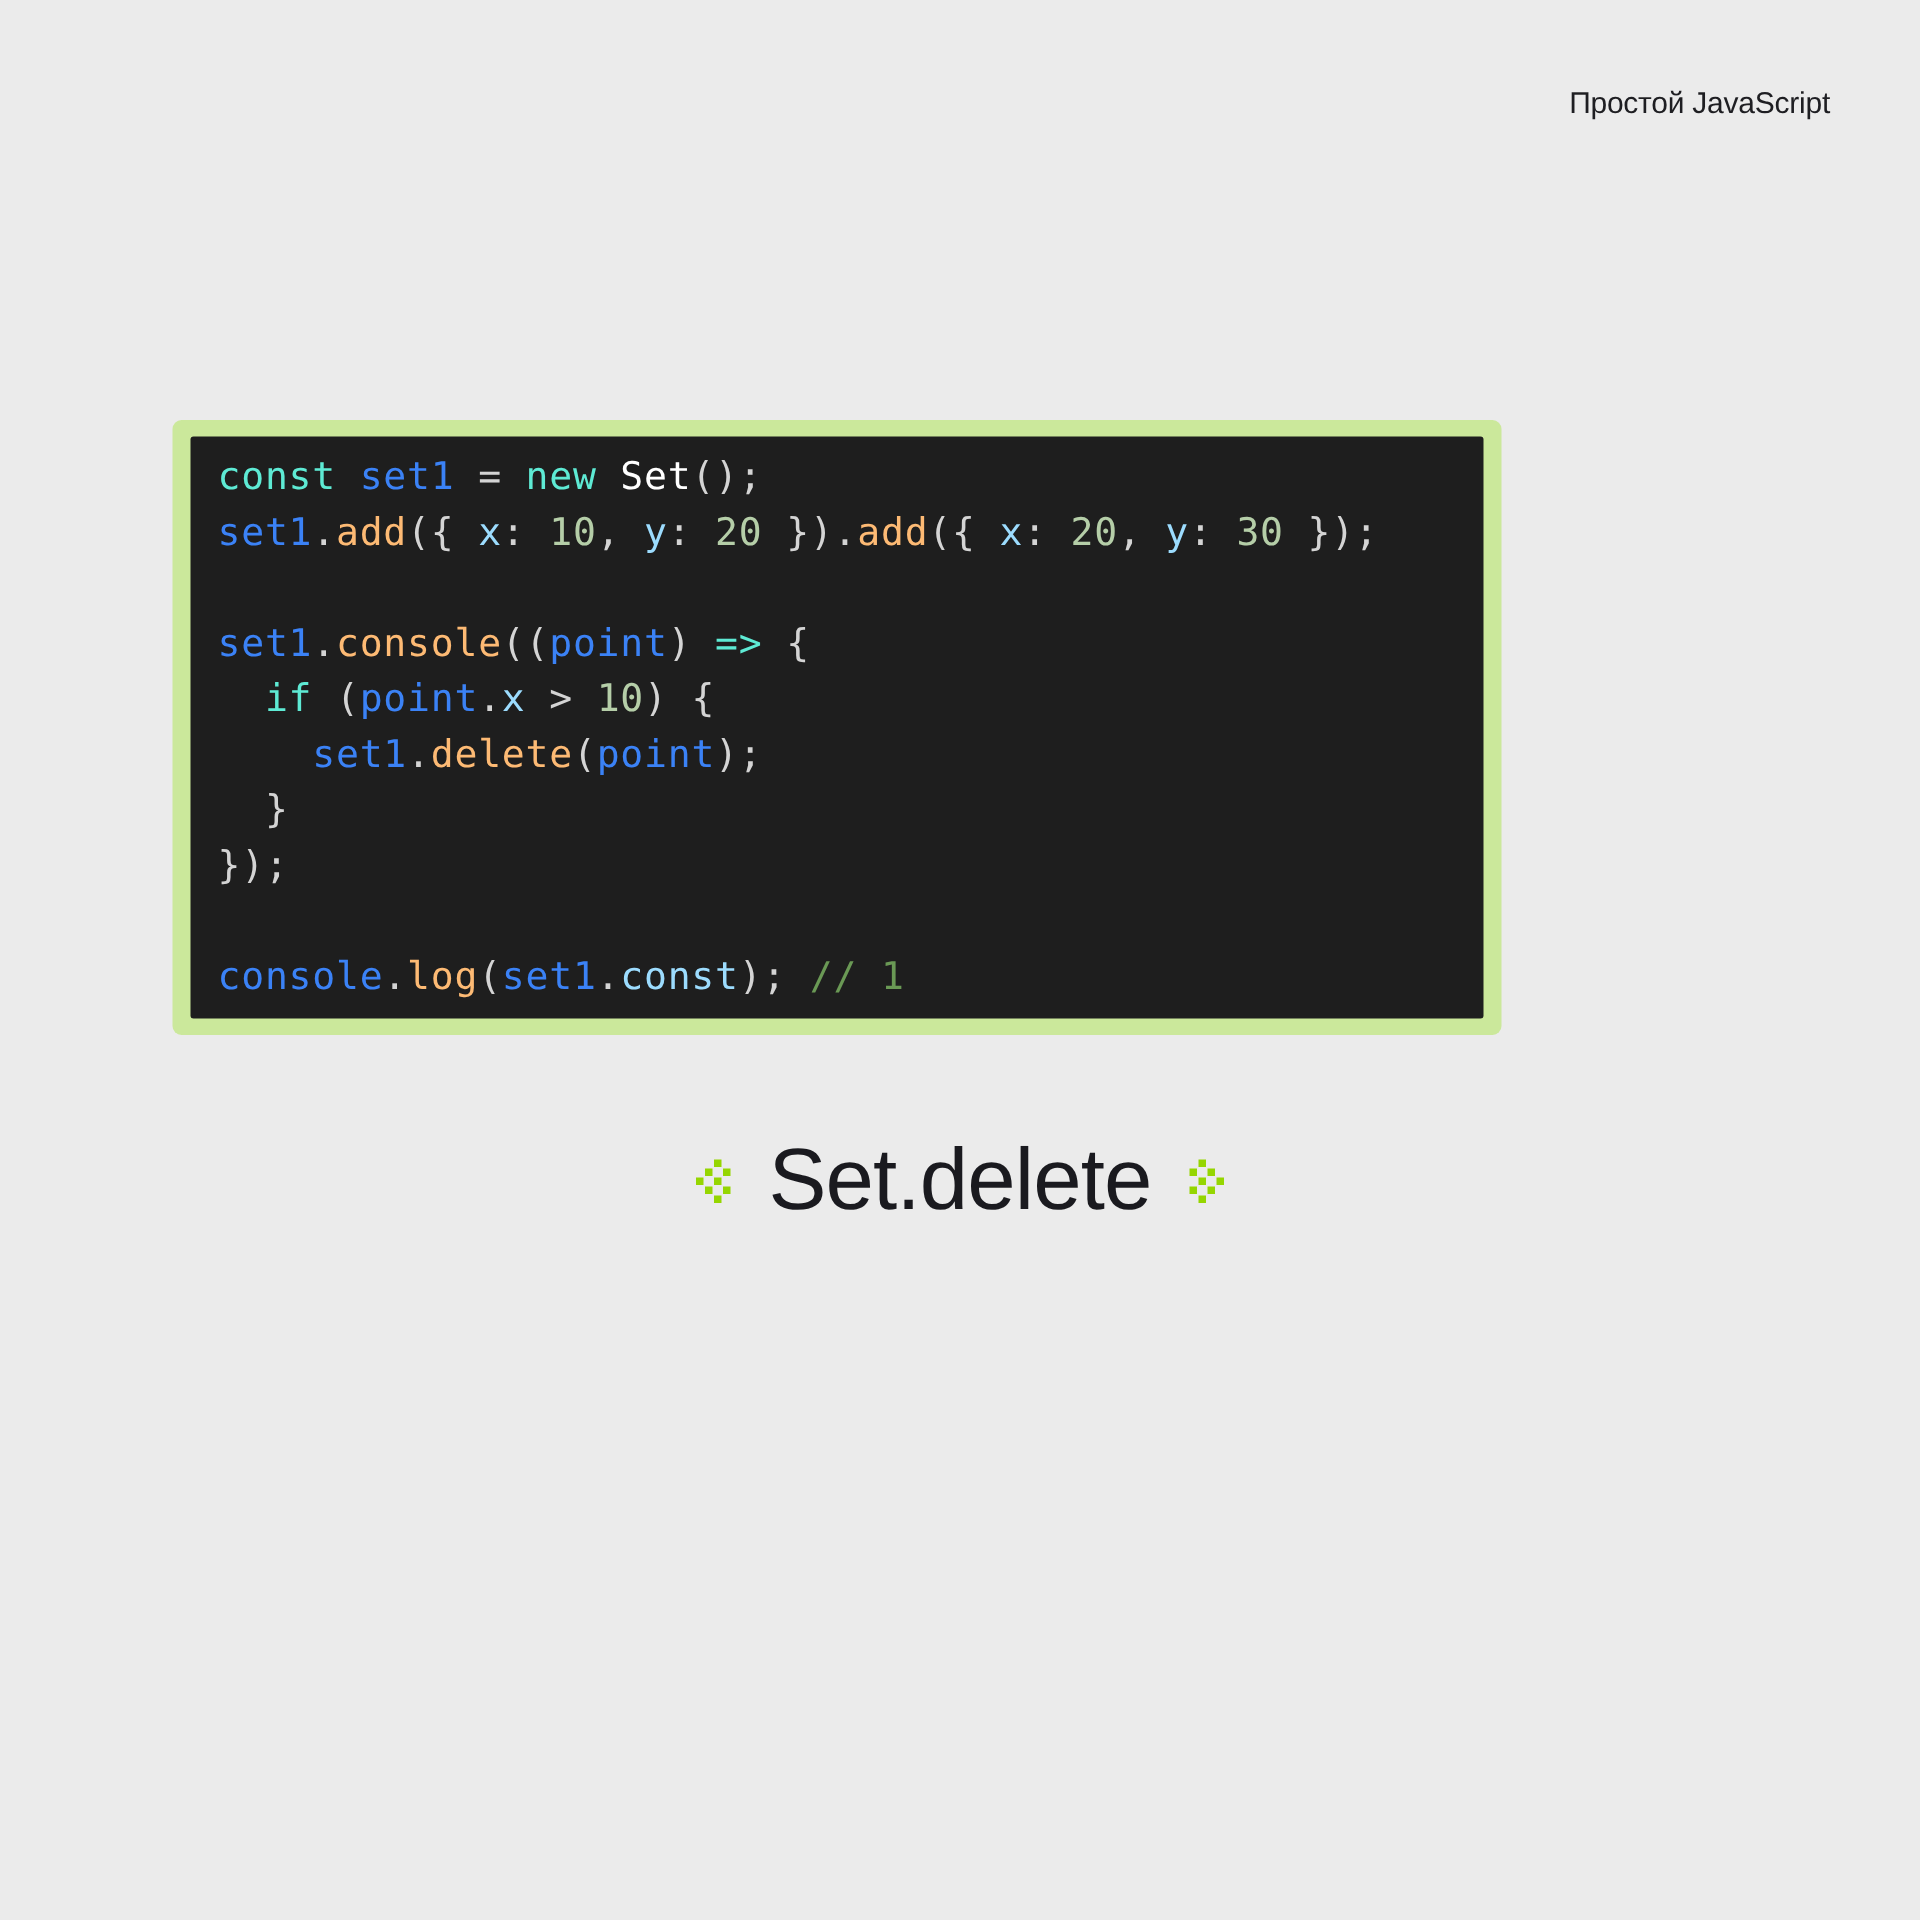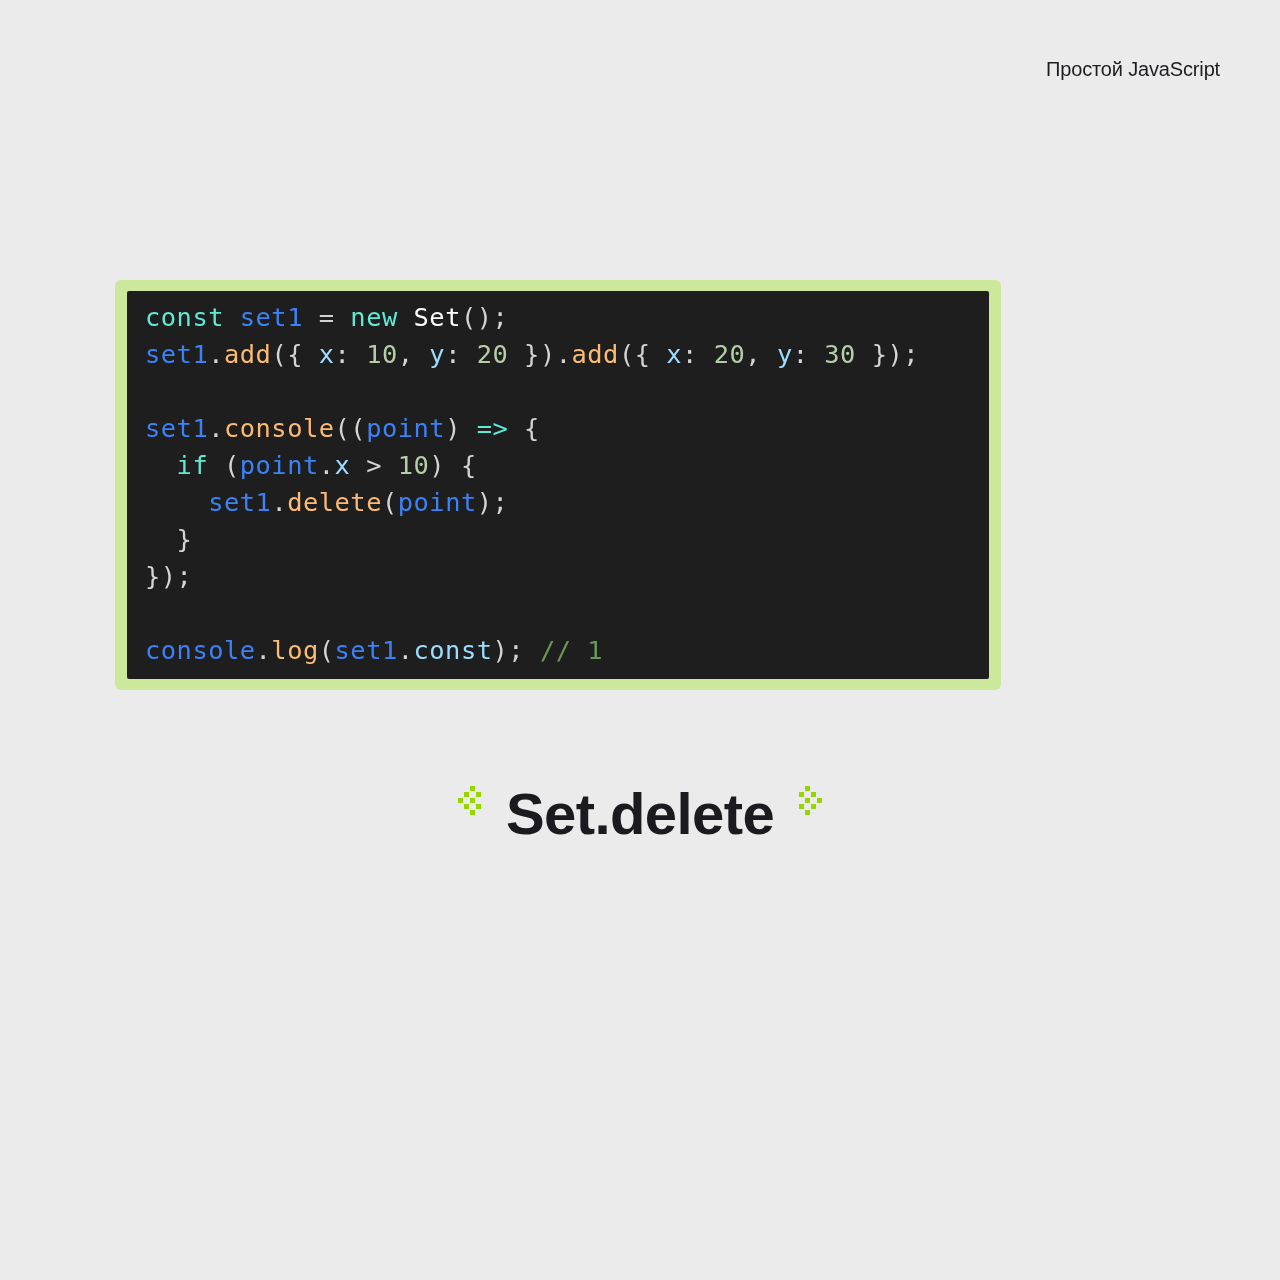--- a/index.html
+++ b/index.html
@@ -61,24 +61,23 @@
     left: 0;
     width: 1280px;
     display: flex;
     align-items: center;
     justify-content: center;
     gap: 26px;
   }
 
   .title-text {
     font-size: 58px;
-    font-weight: 700;
+    font-weight: 400;
     color: #1a1a1f;
     letter-spacing: -0.01em;
-    margin-top: 27px;
   }
 
   .chevrons {
     width: 22px;
     height: 34px;
     position: relative;
     flex: 0 0 22px;
   }
   
   .px {

